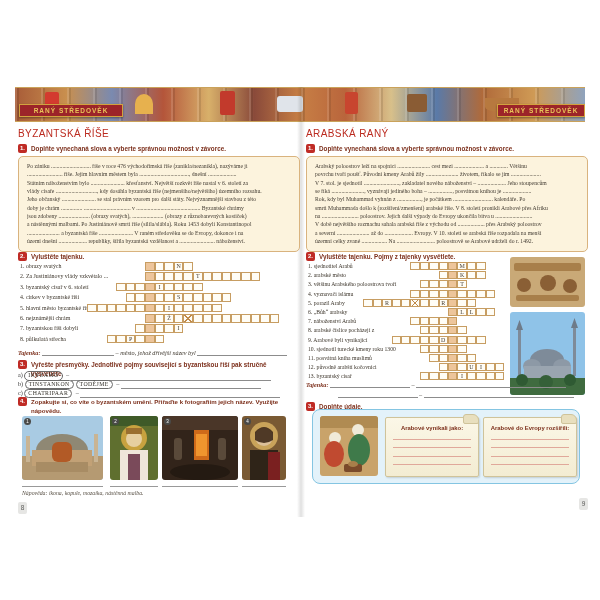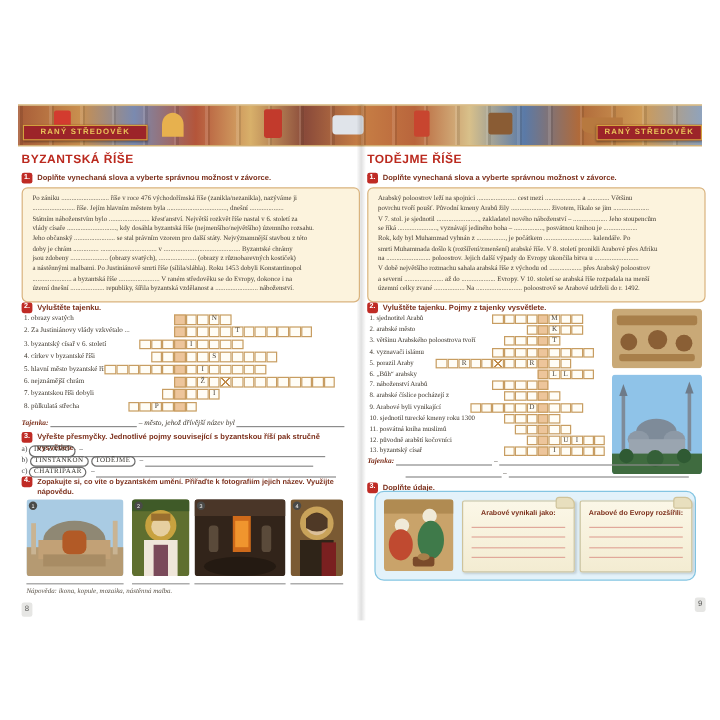--- a/index.html
+++ b/index.html
@@ -15,21 +15,21 @@
   .ribbon{position:absolute;top:16px;height:11px;background:#9c2429;border:1px solid #d2a23f;
     color:#e9c45a;font-family:"Liberation Sans",sans-serif;font-weight:bold;font-size:6.5px;
     letter-spacing:1px;line-height:11px;text-align:center;box-shadow:0 1px 2px rgba(0,0,0,.4);}
   .ribbon.l{left:4px;width:102px;}
   .ribbon.r{left:482px;width:86px;}
   .gutter{position:absolute;left:297px;top:87px;width:8px;height:430px;
     background:linear-gradient(90deg,rgba(0,0,0,0),rgba(0,0,0,.12),rgba(0,0,0,0));}
   
   .page{position:absolute;top:125px;width:282px;height:400px;}
   .page.pl{left:18px;} .page.pr{left:306px;}
-  .ptitle{position:absolute;left:0;font-family:"Liberation Sans",sans-serif;font-weight:bold;
+  .ptitle{position:absolute;left:0;font-family:"Liberation Sans",sans-serif;font-weight:normal;
     font-size:10px;color:#bb2a1f;letter-spacing:.4px;}
   .exhead{position:absolute;left:0;width:282px;}
   .badge{display:inline-block;vertical-align:top;width:9px;height:9px;background:#bf2b25;color:#fff;
     font-family:"Liberation Sans",sans-serif;font-weight:bold;font-size:6px;line-height:9px;
     text-align:center;border-radius:2px;margin-right:4px;}
   .instr{display:inline-block;vertical-align:top;width:265px;font-family:"Liberation Sans",sans-serif;
     font-weight:bold;font-size:6.3px;line-height:9px;color:#7c2f1b;}
   .fillbox{position:absolute;left:0;top:31px;width:264px;height:84px;background:#fcf3dd;
     border:1px solid #d9b37e;border-radius:5px;padding:5px 8px;}
   .fline{font-size:5.7px;line-height:8.35px;white-space:nowrap;overflow:hidden;color:#433c33;letter-spacing:0;}
@@ -266,21 +266,21 @@
     </div>
     <div class="photoline" style="left:4px;top:361px;width:81px;"></div>
     <div class="photoline" style="left:92px;top:361px;width:48px;"></div>
     <div class="photoline" style="left:144px;top:361px;width:76px;"></div>
     <div class="photoline" style="left:224px;top:361px;width:44px;"></div>
     <div class="napoveda" style="left:4px;top:365px;">Nápověda: ikona, kopule, mozaika, nástěnná malba.</div>
     <div class="pagenum" style="left:0px;top:377px;">8</div>
   </div>
 
   <div class="page pr">
-    <div class="ptitle" style="top:3px;">TODĚJME ŘÍŠE</div>
+    <div class="ptitle" style="top:3px;">ARABSKÁ RANÝ</div>
     <div class="exhead" style="top:19px;">
       <span class="badge">1.</span><span class="instr">Doplňte vynechaná slova a vyberte správnou možnost v závorce.</span>
     </div>
     <div class="fillbox" id="fill-right">
         <div class="fline">Arabský poloostrov leží na spojnici ....................... cest mezi ..................... a ............. Většinu</div>
         <div class="fline">povrchu tvoří poušť. Původní kmeny Arabů žily ....................... životem, říkalo se jim .....................</div>
         <div class="fline">V 7. stol. je sjednotil ........................., zakladatel nového náboženství – .................... Jeho stoupencům</div>
         <div class="fline">se říká ......................., vyznávají jediného boha – ................., posvátnou knihou je ....................</div>
         <div class="fline">Rok, kdy byl Muhammad vyhnán z ................., je počátkem ............................ kalendáře. Po</div>
         <div class="fline">smrti Muhammada došlo k (rozšíření/zmenšení) arabské říše. V 8. století pronikli Arabové přes Afriku</div>

